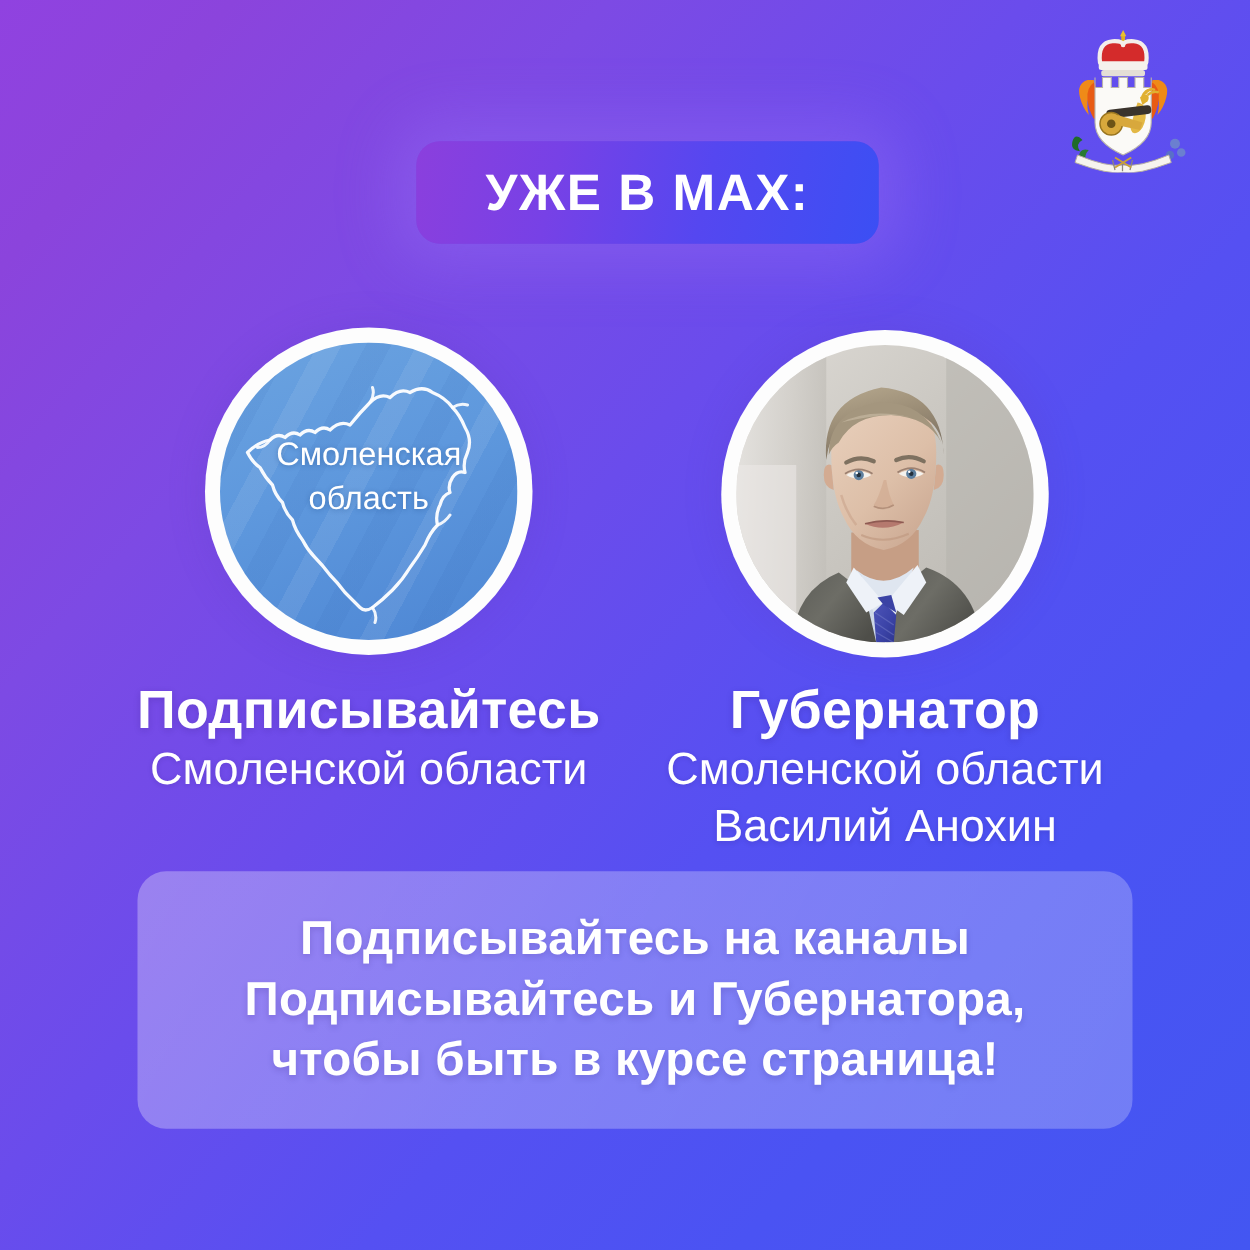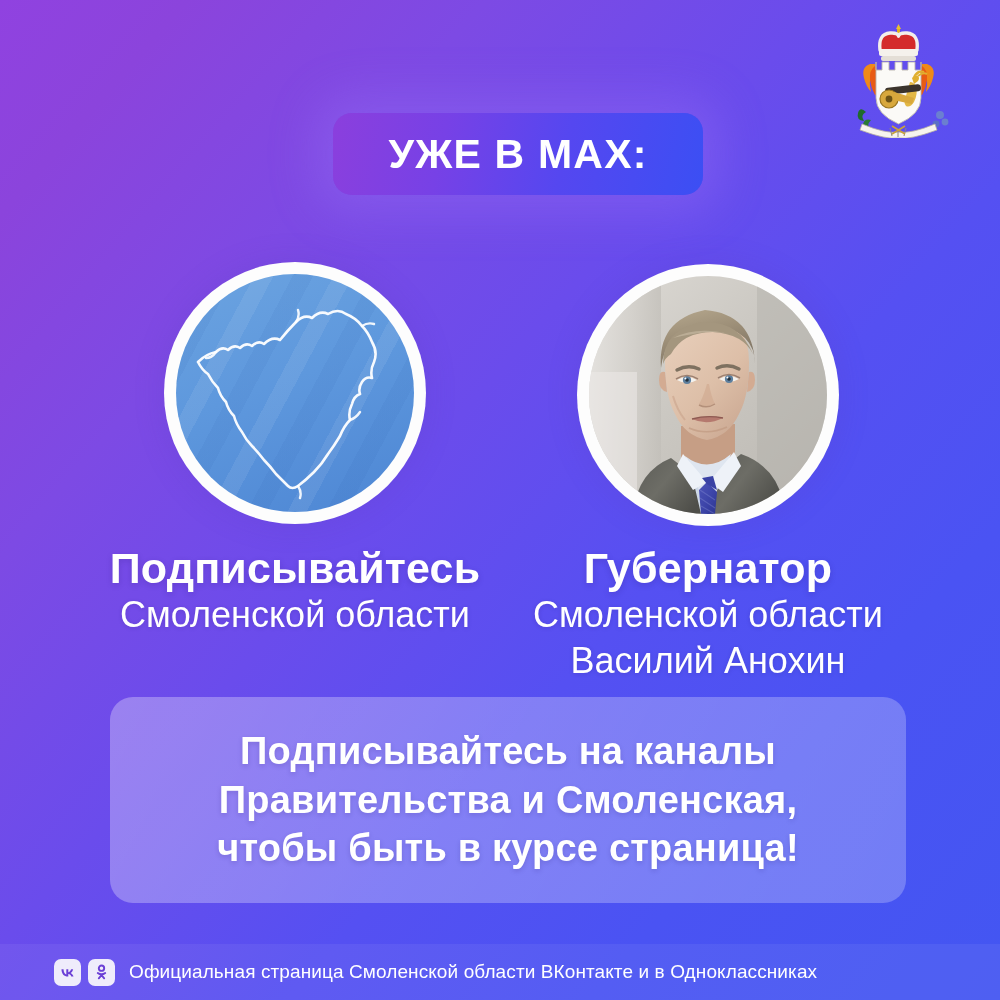--- a/index.html
+++ b/index.html
@@ -221,20 +221,24 @@
                    Q96 62 104 66 Q112 56 120 48 Q128 40 136 44 Q144 36 152 40 Q162 34 170 40
                    Q180 44 186 52 Q192 58 196 68 Q202 78 198 88 Q194 96 196 104
                    Q190 102 186 108 Q182 114 184 120 Q178 122 176 130 Q172 138 174 146
                    Q168 152 164 162 Q158 172 152 180 Q146 190 138 198 Q130 206 122 212
                    Q116 216 112 212 Q106 206 100 200 Q94 192 88 186 Q82 178 76 172
                    Q70 166 66 158 Q60 150 58 142 Q52 136 50 128 Q44 122 42 114
                    Q36 108 32 100 Q26 96 22 88 Z" fill="none" stroke="#ffffff" stroke-width="2.6" stroke-linejoin="round" stroke-linecap="round" stroke-dasharray="1000 0" opacity="0.95"></path>
           <path d="M40 78 Q36 84 30 84 M120 48 Q124 42 122 36 M186 52 Q192 48 198 50
                    M174 146 Q180 144 184 138 M122 212 Q126 218 124 224" fill="none" stroke="#ffffff" stroke-width="2.4" stroke-linecap="round" opacity="0.9"></path>
         </svg>
+        <div id="map-label">
+          <div>Смоленская</div>
+          <div>область</div>
+        </div>
       </div>
     </div>
   </div>
 
   <div id="avatar-person-wrap" class="avatar-wrap">
     <div class="avatar-inner">
       <svg id="portrait" viewBox="0 0 238 238" preserveAspectRatio="xMidYMid slice" aria-hidden="true">
         <defs>
           <linearGradient id="bgGrad" x1="0" y1="0" x2="1" y2="1">
             <stop offset="0%" stop-color="#dedbd6"></stop>
@@ -333,33 +337,18 @@
   </div>
 
   <div id="caption-person" class="caption">
     <div class="big">Губернатор</div>
     <div class="small">Смоленской области</div>
     <div class="small">Василий Анохин</div>
   </div>
 
   <div id="cta">
     <div class="line">Подписывайтесь на каналы</div>
-    <div class="line">Правительства и Смоленская,</div>
+    <div class="line">Подписывайтесь и Губернатора,</div>
     <div class="line">чтобы быть в курсе страница!</div>
   </div>
 
-  <div id="footer">
-    <div class="social-icon">
-      <svg viewBox="0 0 24 24" width="19" height="19" aria-hidden="true">
-        <path d="M12.6 17.2c-5.1 0-8.1-3.5-8.2-9.3h2.6c.1 4.3 2 6.1 3.5 6.5V7.9h2.5v3.8c1.5-.2 3-1.8 3.6-3.8h2.5c-.4 2.5-2 4.1-3.1 4.8 1.1.5 2.9 2 3.6 4.5h-2.8c-.5-1.7-1.9-3-3.8-3.2v3.2h-.4z" fill="#6b3fd6"></path>
-      </svg>
-    </div>
-    <div class="social-icon">
-      <svg viewBox="0 0 24 24" width="19" height="19" aria-hidden="true">
-        <circle cx="12" cy="6.6" r="3.4" fill="none" stroke="#6b3fd6" stroke-width="2.4"></circle>
-        <path d="M7.3 12.6c1.4 1.1 3 1.7 4.7 1.7s3.3-.6 4.7-1.7" fill="none" stroke="#6b3fd6" stroke-width="2.4" stroke-linecap="round"></path>
-        <path d="M8.6 19.3L12 15.4l3.4 3.9" fill="none" stroke="#6b3fd6" stroke-width="2.4" stroke-linecap="round" stroke-linejoin="round"></path>
-      </svg>
-    </div>
-    <div id="footer-text">Официальная страница Смоленской области ВКонтакте и в Одноклассниках</div>
-  </div>
 
 </div>
 
 </body></html>

